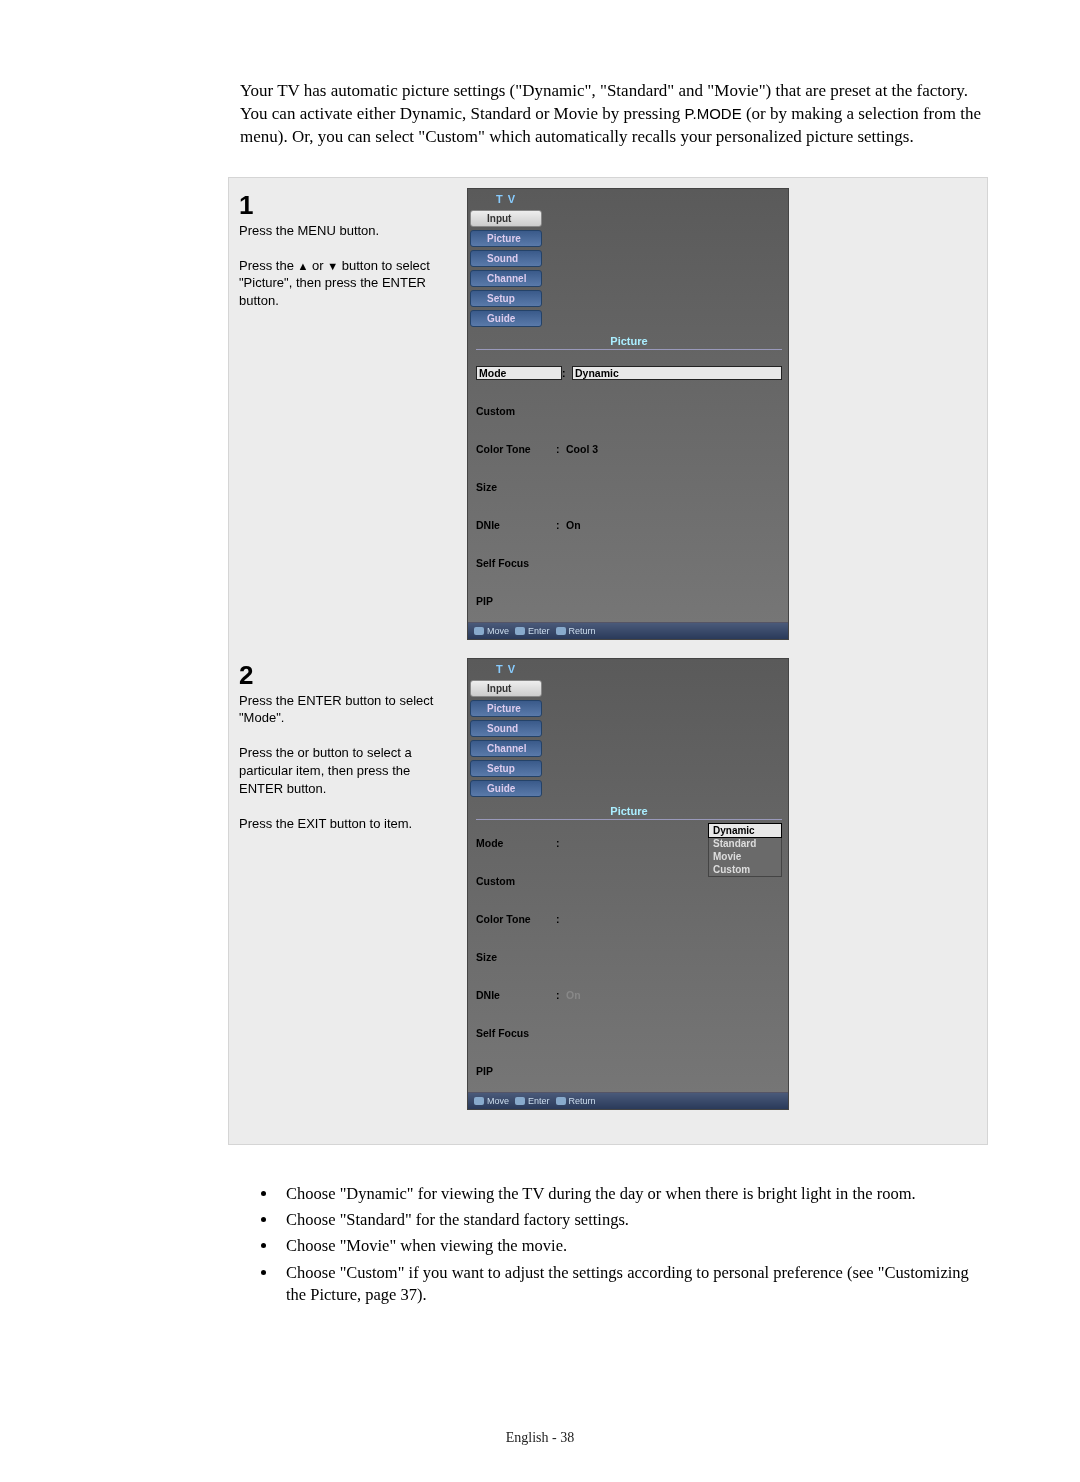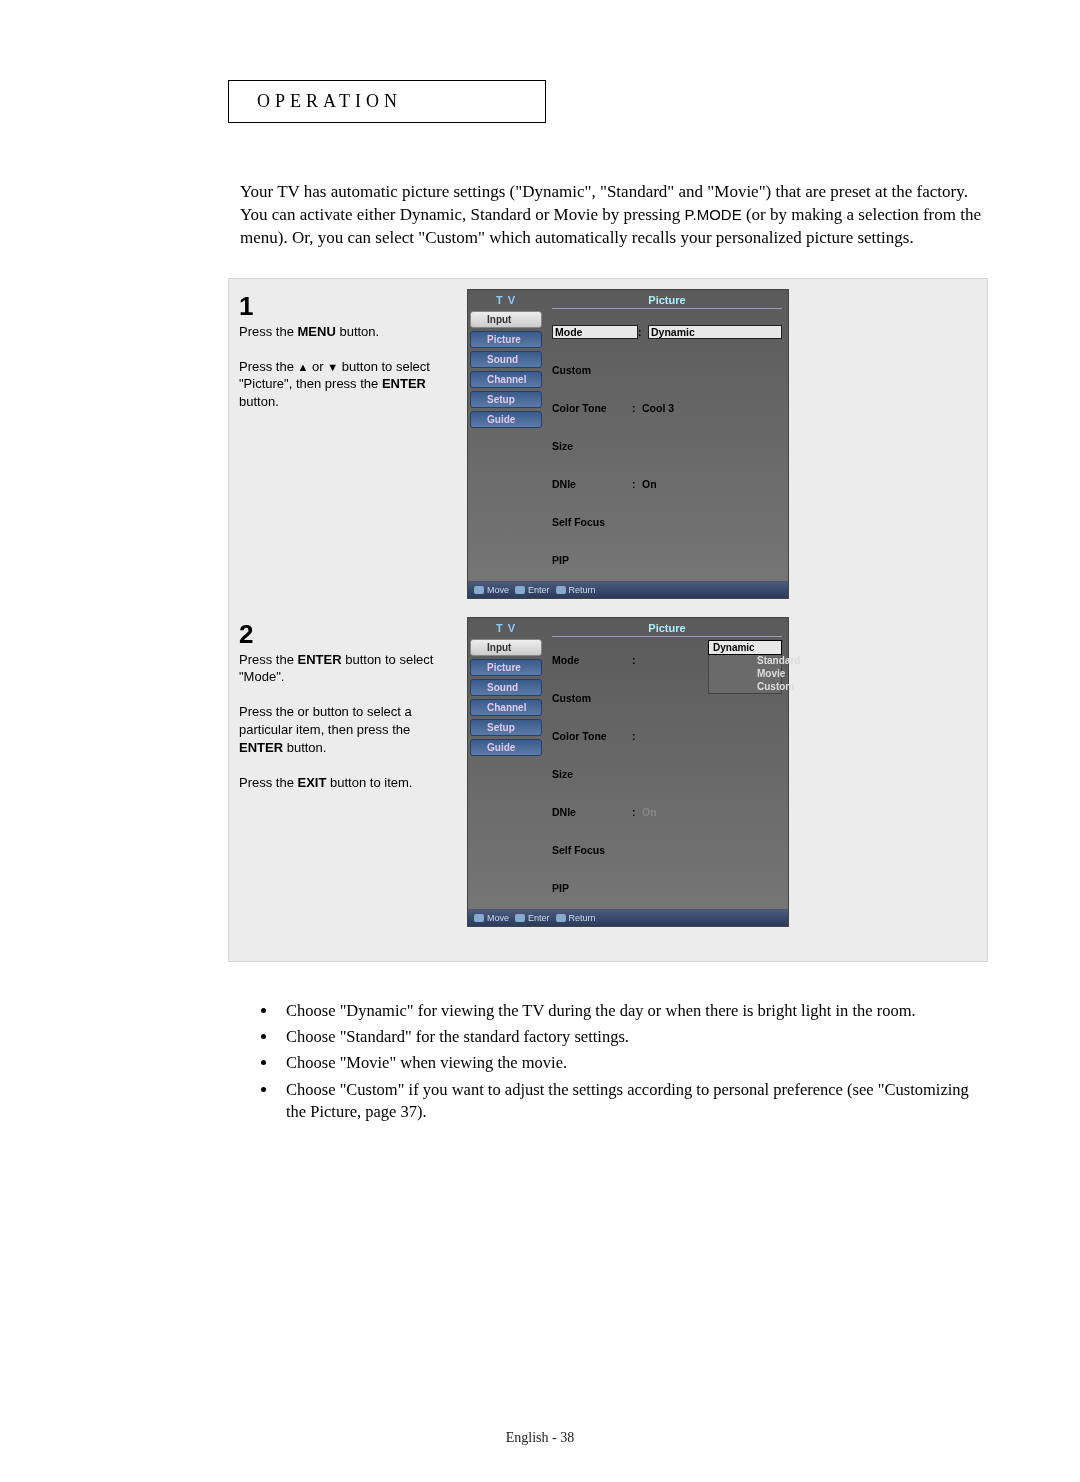--- a/index.html
+++ b/index.html
@@ -72,38 +72,39 @@
   }
   .step-num {
     font-family: Arial Black, Arial, sans-serif;
     font-weight: 900;
     font-size: 26px;
     line-height: 1;
     display: block;
     margin-bottom: 4px;
   }
   .step-text b {
-    font-weight: bold;
+    font-weight: normal;
     margin-top: 40px;
   }
   .arrow {
     font-size: 11px;
   }
   .osd {
     width: 320px;
     background: linear-gradient(#5a5a5a, #777);
     border: 1px solid #444;
     flex-shrink: 0;
     font-family: Arial, Helvetica, sans-serif;
     font-size: 11px;
     color: #fff;
     position: relative;
   }
   .osd-inner {
     display: flex;
+    flex-direction: column;
   }
   .osd-tabs {
     width: 72px;
     padding: 4px 2px 4px 2px;
     display: flex;
     flex-direction: column;
     gap: 3px;
   }
   .osd-tv-label {
     color: #8cf;
@@ -165,21 +166,20 @@
     top: 22px;
     width: 72px;
     background: #6a6a6a;
     border: 1px solid #444;
   }
   .osd-opt {
     font-size: 10px;
     font-weight: bold;
     padding: 1px 4px;
     color: #ddd;
-    margin-left: 44px;
   }
   .osd-opt.sel {
     background: #e8e8e8;
     color: #000;
     border: 1px solid #000;
     margin: -1px;
   }
   .osd-footer {
     display: flex;
     gap: 6px;
@@ -219,23 +219,20 @@
     text-align: center;
     font-family: Georgia, serif;
     font-size: 14px;
     color: #222;
   }
 </style>
 </head>
 <body>
 
 <div class="page">
-  <div class="section-box">
-    <span class="section-title">OPERATION</span>
-  </div>
 
   <div class="content">
     <div class="body-text">
       <span>Your TV has automatic picture settings ("Dynamic", "Standard" and "Movie") that are preset at the factory.  You can activate either Dynamic, Standard or Movie by pressing </span><span class="pmode">P.MODE</span><span> (or by making a selection from the menu). Or, you can select "Custom" which automatically recalls your personalized picture settings.</span>
     </div>
 
     <div class="steps-container">
 
       <div class="step">
         <div class="step-text">

